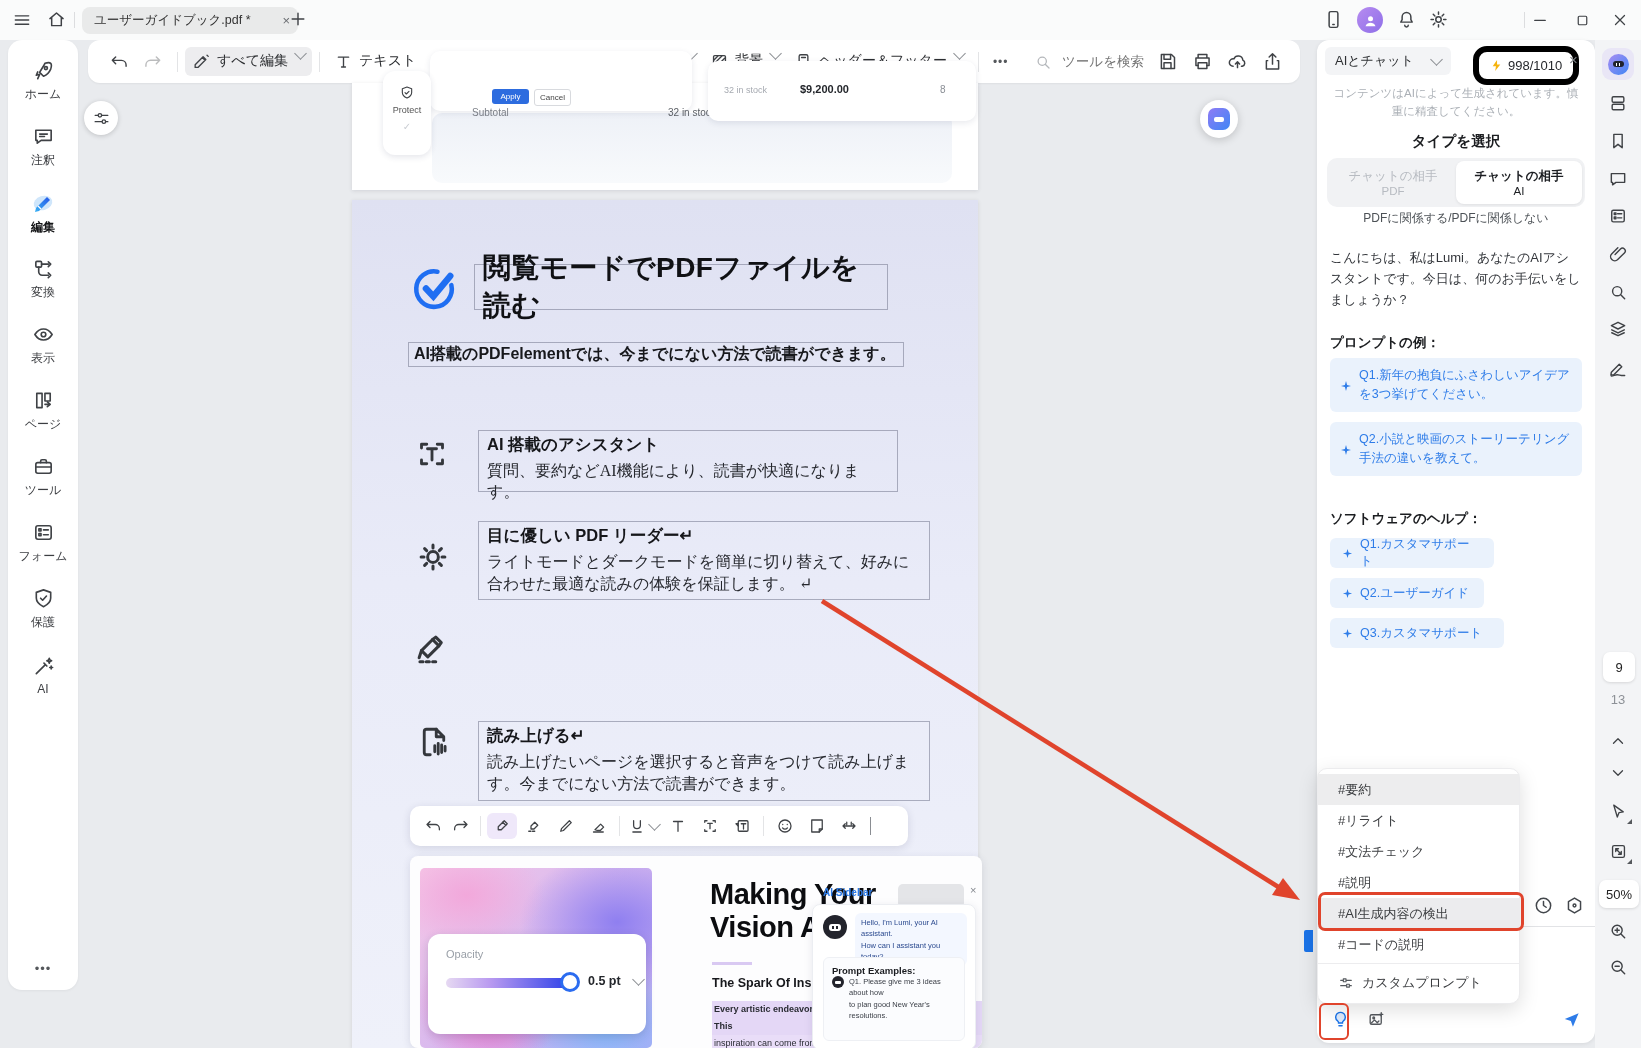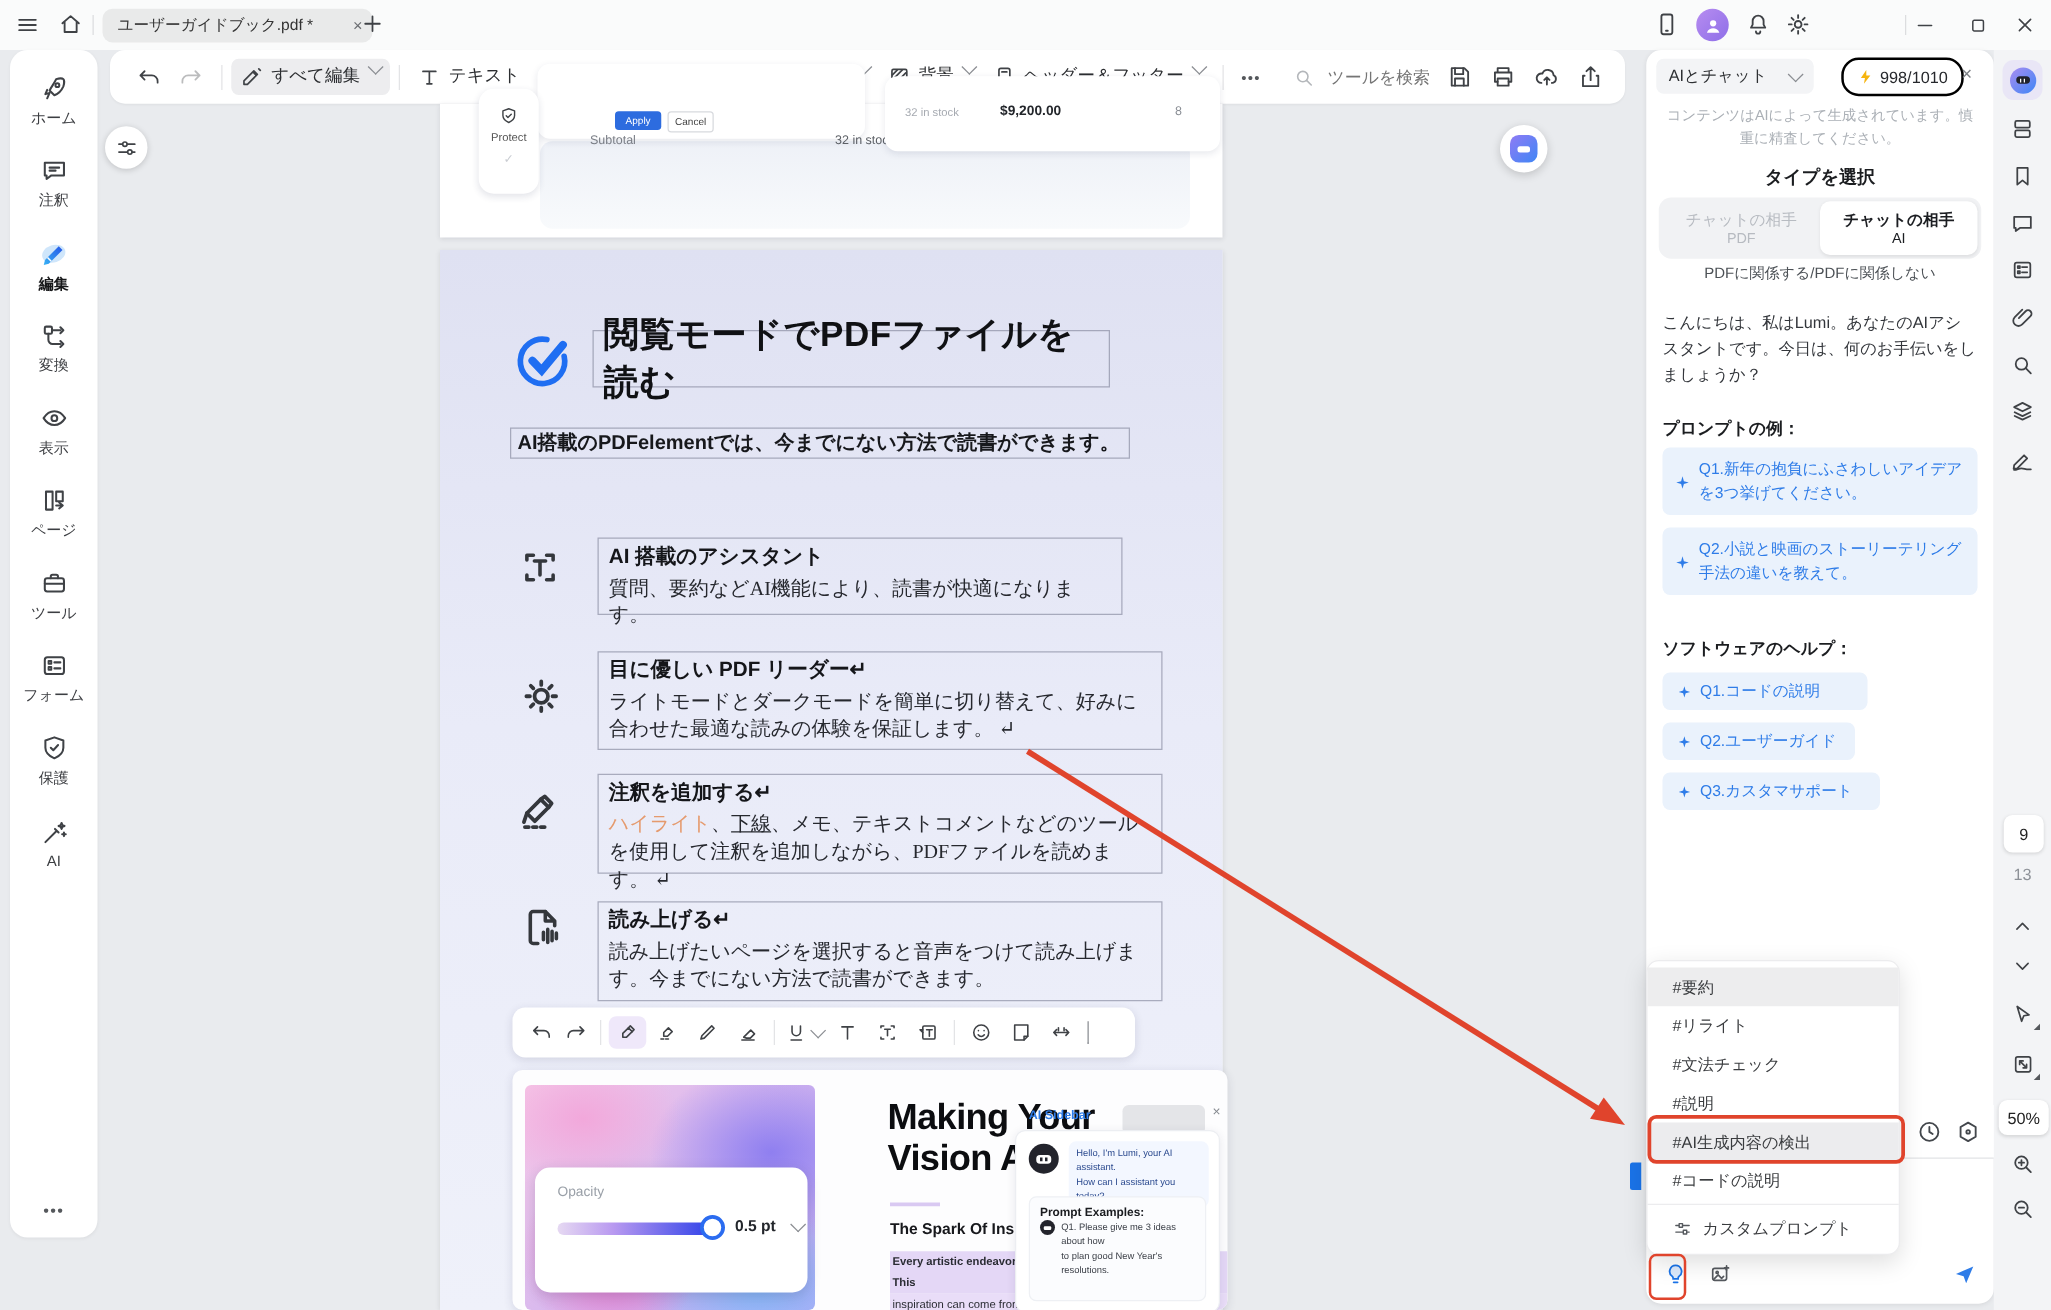--- a/index.html
+++ b/index.html
@@ -364,26 +364,20 @@
     </div>
 
     <div class="abs" style="left:60px;top:430px">
       <svg class="ic" width="38" height="38" viewBox="0 0 24 24" style="stroke:#34373c;stroke-width:1.9">
           <path d="M6 13l7-7 4 4-7 7z"></path>
           <path d="M13 6l2-1.5L18.5 8 17 10"></path>
           <path d="M6 13l-1.5 4.5"></path>
           <path d="M5 20h2M9 20h2M13 20h2" stroke-dasharray="3 2"></path>
         </svg>
     </div>
-    <div class="editbox" style="left:126px;top:419px;width:452px;height:80px;padding:3px 8px;box-sizing:border-box">
-      <div style="font-size:16.5px;font-weight:bold;color:#15161a">注釈を追加する↵</div>
-      <div class="doc-serif" style="font-size:16px;color:#26282e;margin-top:4px;line-height:1.4">
-        <span style="color:#e59a6d">ハイライト</span><span>、</span><span style="text-decoration:underline">下線</span><span>、メモ、テキストコメントなどのツールを使用して注釈を追加しながら、PDFファイルを読めます。 ↵</span>
-      </div>
-    </div>
 
     <div class="abs" style="left:64px;top:524px">
       <svg class="ic" width="36" height="36" viewBox="0 0 24 24" style="stroke:#34373c;stroke-width:1.9">
           <path d="M13.5 3.5H7a1.5 1.5 0 0 0-1.5 1.5v14A1.5 1.5 0 0 0 7 20.5h2.5"></path>
           <path d="M13.5 3.5L18.5 8.5v2.5M13.5 3.5v5h5"></path>
           <path d="M12.5 14.5v4M14.8 13v7M17.1 14v5M19.4 15v3"></path>
         </svg>
     </div>
     <div class="editbox" style="left:126px;top:521px;width:452px;height:80px;padding:3px 8px;box-sizing:border-box">
       <div style="font-size:16.5px;font-weight:bold;color:#15161a">読み上げる↵</div>
@@ -526,21 +520,21 @@
         <i style="width:10px;height:5px;border-radius:2px;background:#fff"></i>
       </div>
   </div>
 
   <div class="chat">
 
     <div class="pill" style="position:absolute;left:8px;top:7px;height:28px;padding:0 10px;gap:16px">
       <span>AIとチャット</span>
         <span class="chev"></span>
     </div>
-    <div style="position:absolute;left:156px;top:6px;height:27px;padding:0 11px;border:2px solid #000000;border-radius:14px;display:flex;align-items:center;gap:5px;background:#fff">
+    <div style="position:absolute;left:156px;top:6px;height:27px;padding:0 11px;border:6px solid #000000;border-radius:14px;display:flex;align-items:center;gap:5px;background:#fff">
       <svg width="13" height="13" viewBox="0 0 24 24">
           <polygon points="13,2 5,13.5 11,13.5 9.5,22 19,10 13,10" fill="#f6b40e"></polygon>
         </svg>
       <span style="font-size:13px;color:#26282c">998/1010</span>
     </div>
     <div class="abs" style="left:252px;top:11px;color:#7d8186;font-size:15px">×</div>
 
     <div class="abs" style="left:13px;top:44px;width:252px;text-align:center;font-size:11.5px;color:#abb0b6;line-height:1.6">コンテンツはAIによって生成されています。慎重に精査してください。</div>
     <div class="abs" style="left:0;top:92px;width:278px;text-align:center;font-size:14.5px;font-weight:bold;color:#1b1d20">タイプを選択</div>
 
@@ -570,21 +564,21 @@
           <path d="M12 2l2.2 7.8L22 12l-7.8 2.2L12 22l-2.2-7.8L2 12l7.8-2.2z" fill="#2e7ce8"></path>
         </svg>
       <span>Q2.小説と映画のストーリーテリング手法の違いを教えて。</span>
     </div>
 
     <div class="abs" style="left:13px;top:470px;font-size:13.5px;font-weight:bold;color:#1b1d20">ソフトウェアのヘルプ：</div>
     <div class="help-btn" style="top:498px;width:140px">
       <svg width="11" height="11" viewBox="0 0 24 24" style="flex:none">
           <path d="M12 2l2.2 7.8L22 12l-7.8 2.2L12 22l-2.2-7.8L2 12l7.8-2.2z" fill="#2e7ce8"></path>
         </svg>
-      <span>Q1.コードの説明</span>
+      <span>Q1.カスタマサポート</span>
     </div>
     <div class="help-btn" style="top:538px;width:130px">
       <svg width="11" height="11" viewBox="0 0 24 24" style="flex:none">
           <path d="M12 2l2.2 7.8L22 12l-7.8 2.2L12 22l-2.2-7.8L2 12l7.8-2.2z" fill="#2e7ce8"></path>
         </svg>
       <span>Q2.ユーザーガイド</span>
     </div>
     <div class="help-btn" style="top:578px;width:150px">
       <svg width="11" height="11" viewBox="0 0 24 24" style="flex:none">
           <path d="M12 2l2.2 7.8L22 12l-7.8 2.2L12 22l-2.2-7.8L2 12l7.8-2.2z" fill="#2e7ce8"></path>

